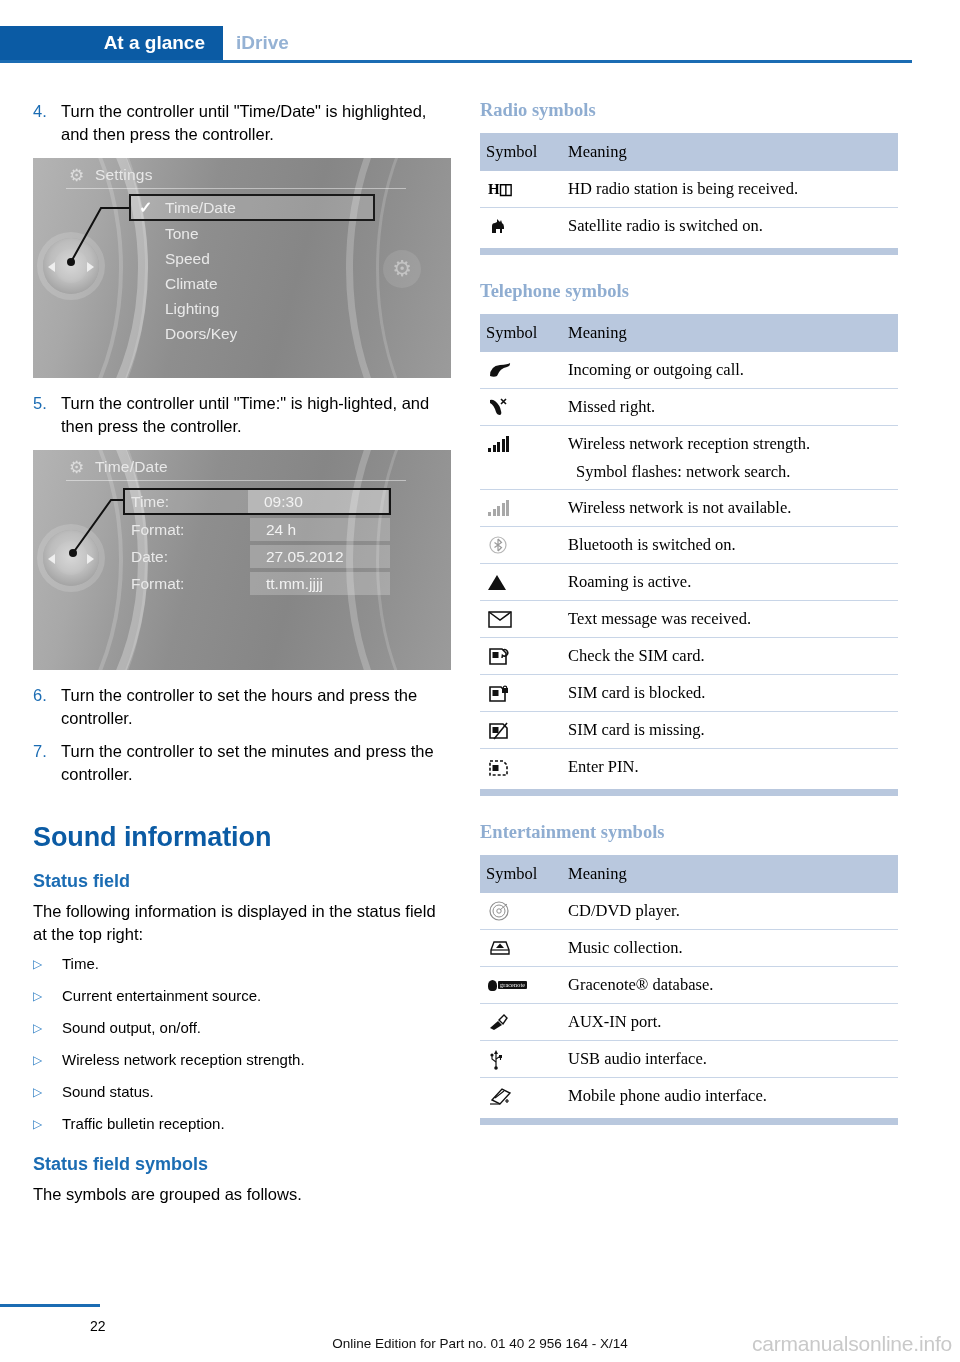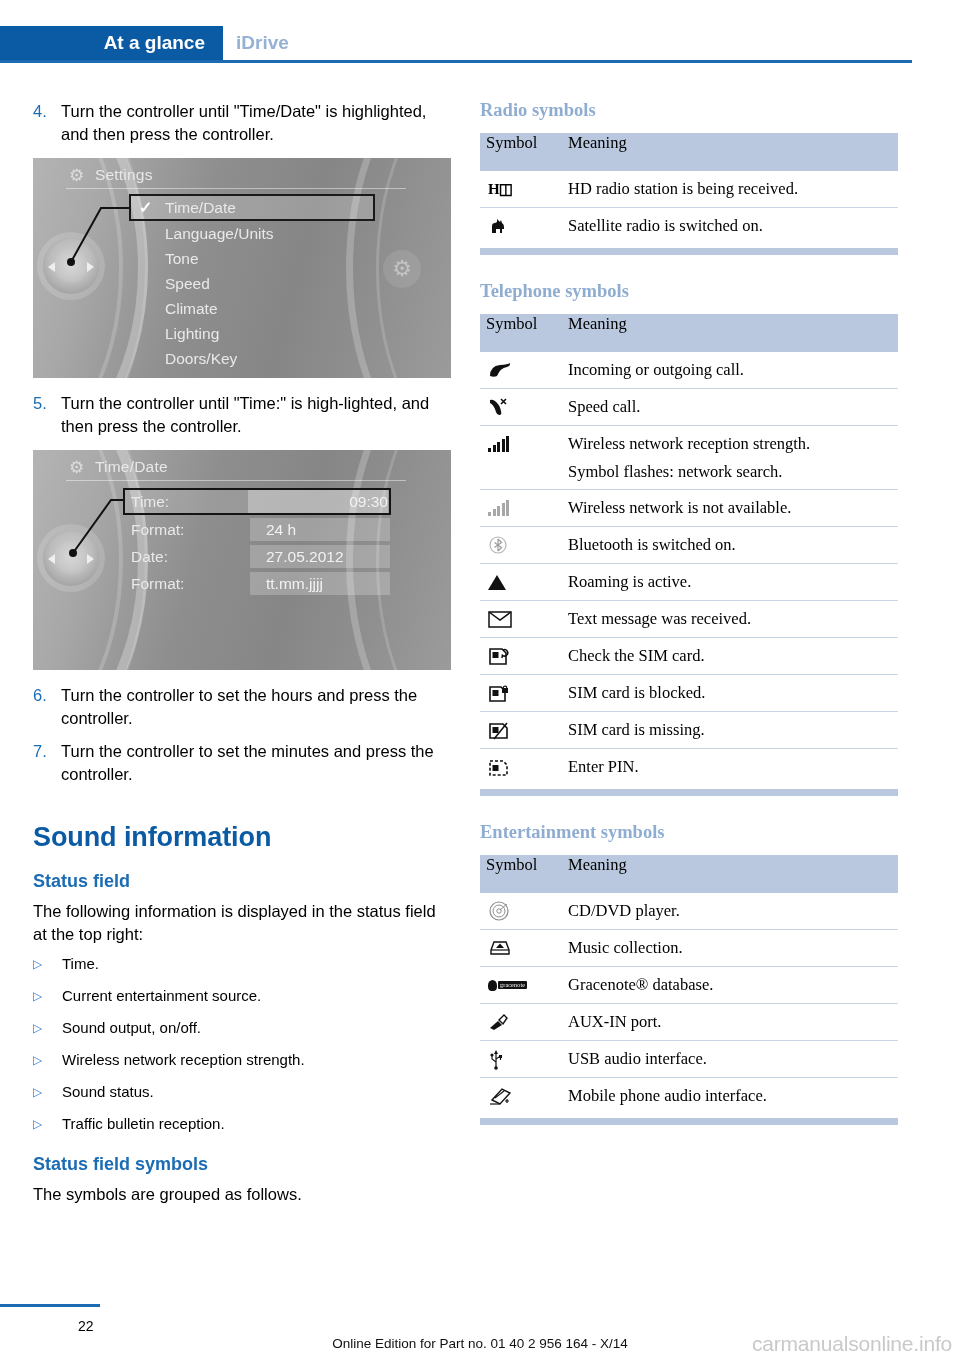--- a/index.html
+++ b/index.html
@@ -277,21 +277,20 @@
     line-height: 23px;
     color: #f2f2f2;
     padding-left: 16px;
   }
   .td-row.selected {
     border: 2px solid #141414;
     background: rgba(255,255,255,0.12);
     height: 27px;
     margin-left: -2px;
     width: 268px;
-    text-align: right;
   }
   .td-row.selected .lbl { line-height: 23px; }
   .td-row.selected .val {
     background: rgba(255,255,255,0.30);
     left: 123px;
     top: 0px;
   }
 
   
   h1.section {
@@ -338,21 +337,21 @@
 
   
   .symtable {
     width: 418px;
     margin-bottom: 4px;
   }
   .symtable .thead {
     display: flex;
     background: #b9c8de;
     height: 38px;
-    align-items: flex-start;
+    align-items: center;
   }
   .symtable .thead .c1 { width: 88px; padding-left: 6px; font-size: 16.5px; }
   .symtable .thead .c2 { font-size: 16.5px; }
   .symrow {
     display: flex;
     border-bottom: 1px solid #c8d5e7;
     min-height: 36px;
     align-items: flex-start;
     padding: 6px 0 6px 0;
   }
@@ -364,21 +363,21 @@
     padding-left: 8px;
     display: flex;
     align-items: center;
     min-height: 24px;
   }
   .symrow .c2 {
     font-size: 16.5px;
     line-height: 23px;
     padding-right: 6px;
   }
-  .symrow .c2 .sub { display: block; margin-top: 5px; }
+  .symrow .c2 .sub { display: block; margin-top: 5px; margin-left: 8px; }
   .table-bottom {
     height: 7px;
     background: #b9c8de;
     width: 418px;
     margin-bottom: 26px;
   }
 
   
   .ico { display: inline-block; line-height: 1; }
   .ico-hd { font-size: 15px; font-weight: bold; letter-spacing: -1px; }
@@ -417,21 +416,21 @@
   .footer-rule {
     position: absolute;
     left: 0;
     top: 1304px;
     width: 100px;
     height: 3px;
     background: #1b6cb3;
   }
   .page-num {
     position: absolute;
-    left: 78px;
+    left: 90px;
     top: 1318px;
     font-size: 14px;
     color: #000;
   }
   .footer-note {
     position: absolute;
     left: 0;
     top: 1336px;
     width: 960px;
     text-align: center;
@@ -481,21 +480,20 @@
       <div class="idrive-knob">
         <div class="knob-arrow left"></div>
         <div class="knob-arrow right"></div>
       </div>
 
       <div class="idrive-menu">
         <div class="idrive-item selected">
           <span class="idrive-check">✓</span>
           <span>Time/Date</span>
         </div>
-        <div class="idrive-item">Language/Units</div>
         <div class="idrive-item">Tone</div>
         <div class="idrive-item">Speed</div>
         <div class="idrive-item">Climate</div>
         <div class="idrive-item">Lighting</div>
         <div class="idrive-item">Doors/Key</div>
       </div>
 
       <svg class="callout" viewBox="0 0 418 220">
         <polyline points="96,50 68,50 38,104" fill="none" stroke="#111" stroke-width="2"></polyline>
         <circle cx="38" cy="104" r="4" fill="#111"></circle>
@@ -633,21 +631,21 @@
         <div class="c2">Incoming or outgoing call.</div>
       </div>
 
       <div class="symrow">
         <div class="c1">
           <svg width="24" height="20" viewBox="0 0 24 20">
             <path d="M2 3 Q4 2 7 4 Q12 8 13 14 Q14 17 12 18 Q9 18 8 15 Q6 8 2 6 Z" fill="#111"></path>
             <path d="M13 2 L18 7 M18 2 L13 7" stroke="#111" stroke-width="1.6" fill="none"></path>
           </svg>
         </div>
-        <div class="c2">Speed call.</div>
+        <div class="c2">Missed right.</div>
       </div>
 
       <div class="symrow">
         <div class="c1">
           <span class="ico-bars">
               <i></i>
               <i></i>
               <i></i>
               <i></i>
               <i></i>

